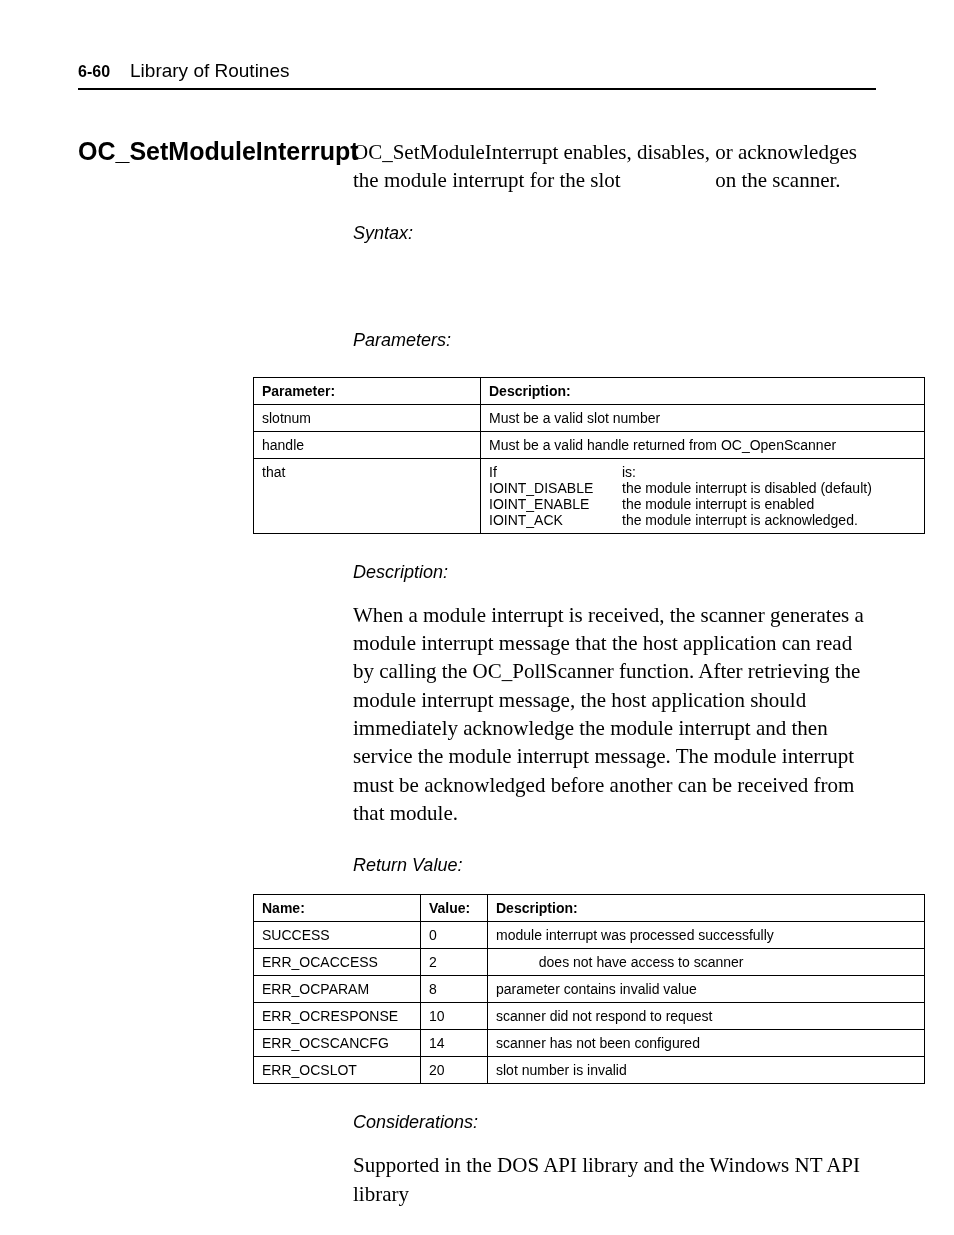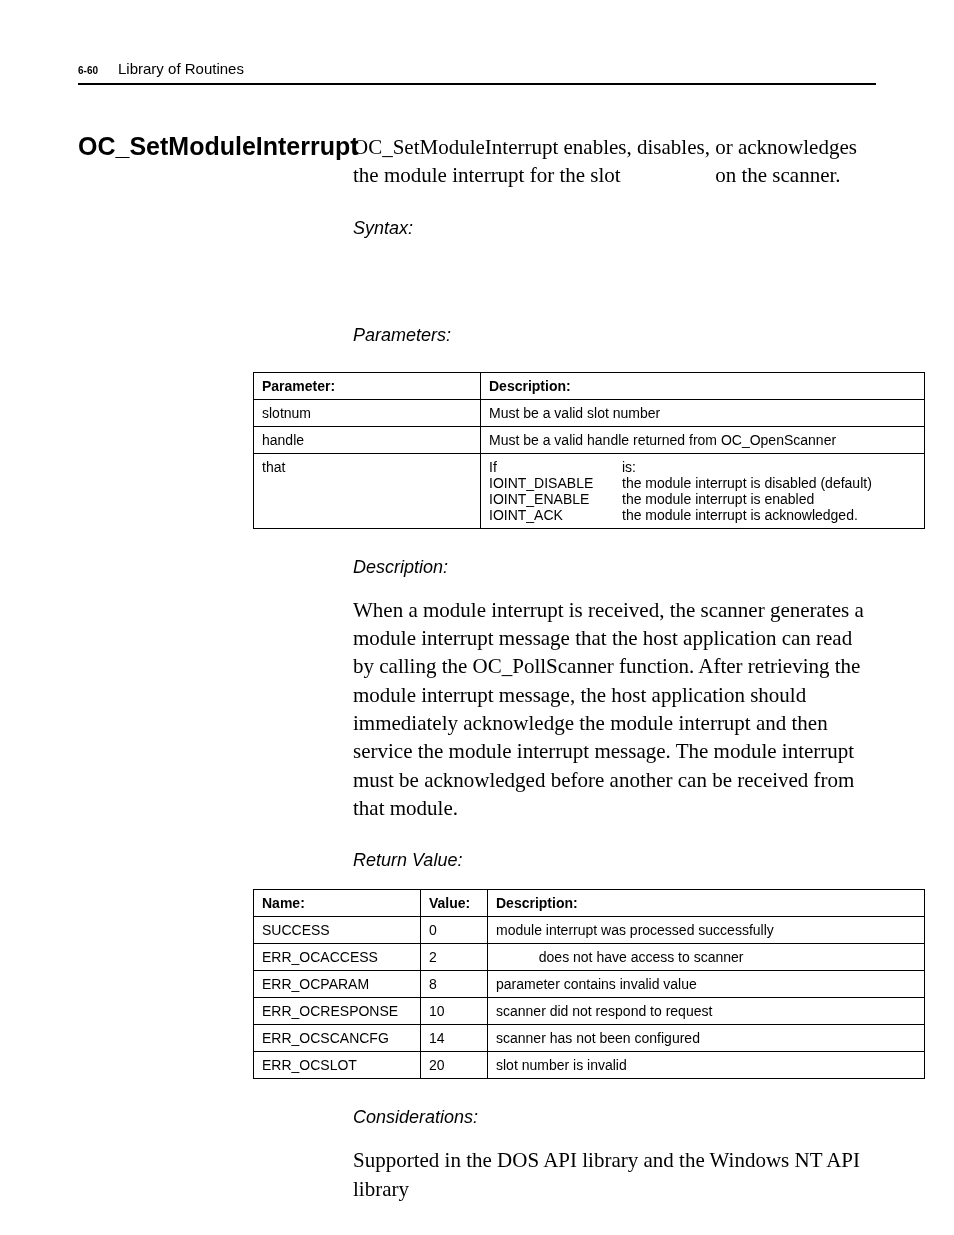--- a/index.html
+++ b/index.html
@@ -14,25 +14,25 @@
     padding: 60px 78px 40px 78px;
     box-sizing: border-box;
   }
   .header-row {
     display: flex;
     align-items: baseline;
     margin-bottom: 6px;
     font-family: Arial, Helvetica, sans-serif;
   }
   .header-pn {
-    font-size: 10px;
+    font-size: 16px;
     font-weight: bold;
   }
   .header-title {
-    font-size: 15px;
+    font-size: 19px;
     margin-left: 20px;
     font-weight: normal;
   }
   .hr {
     border: none;
     border-top: 2px solid #000;
     margin: 0 0 48px 0;
   }
   .section {
     display: flex;

